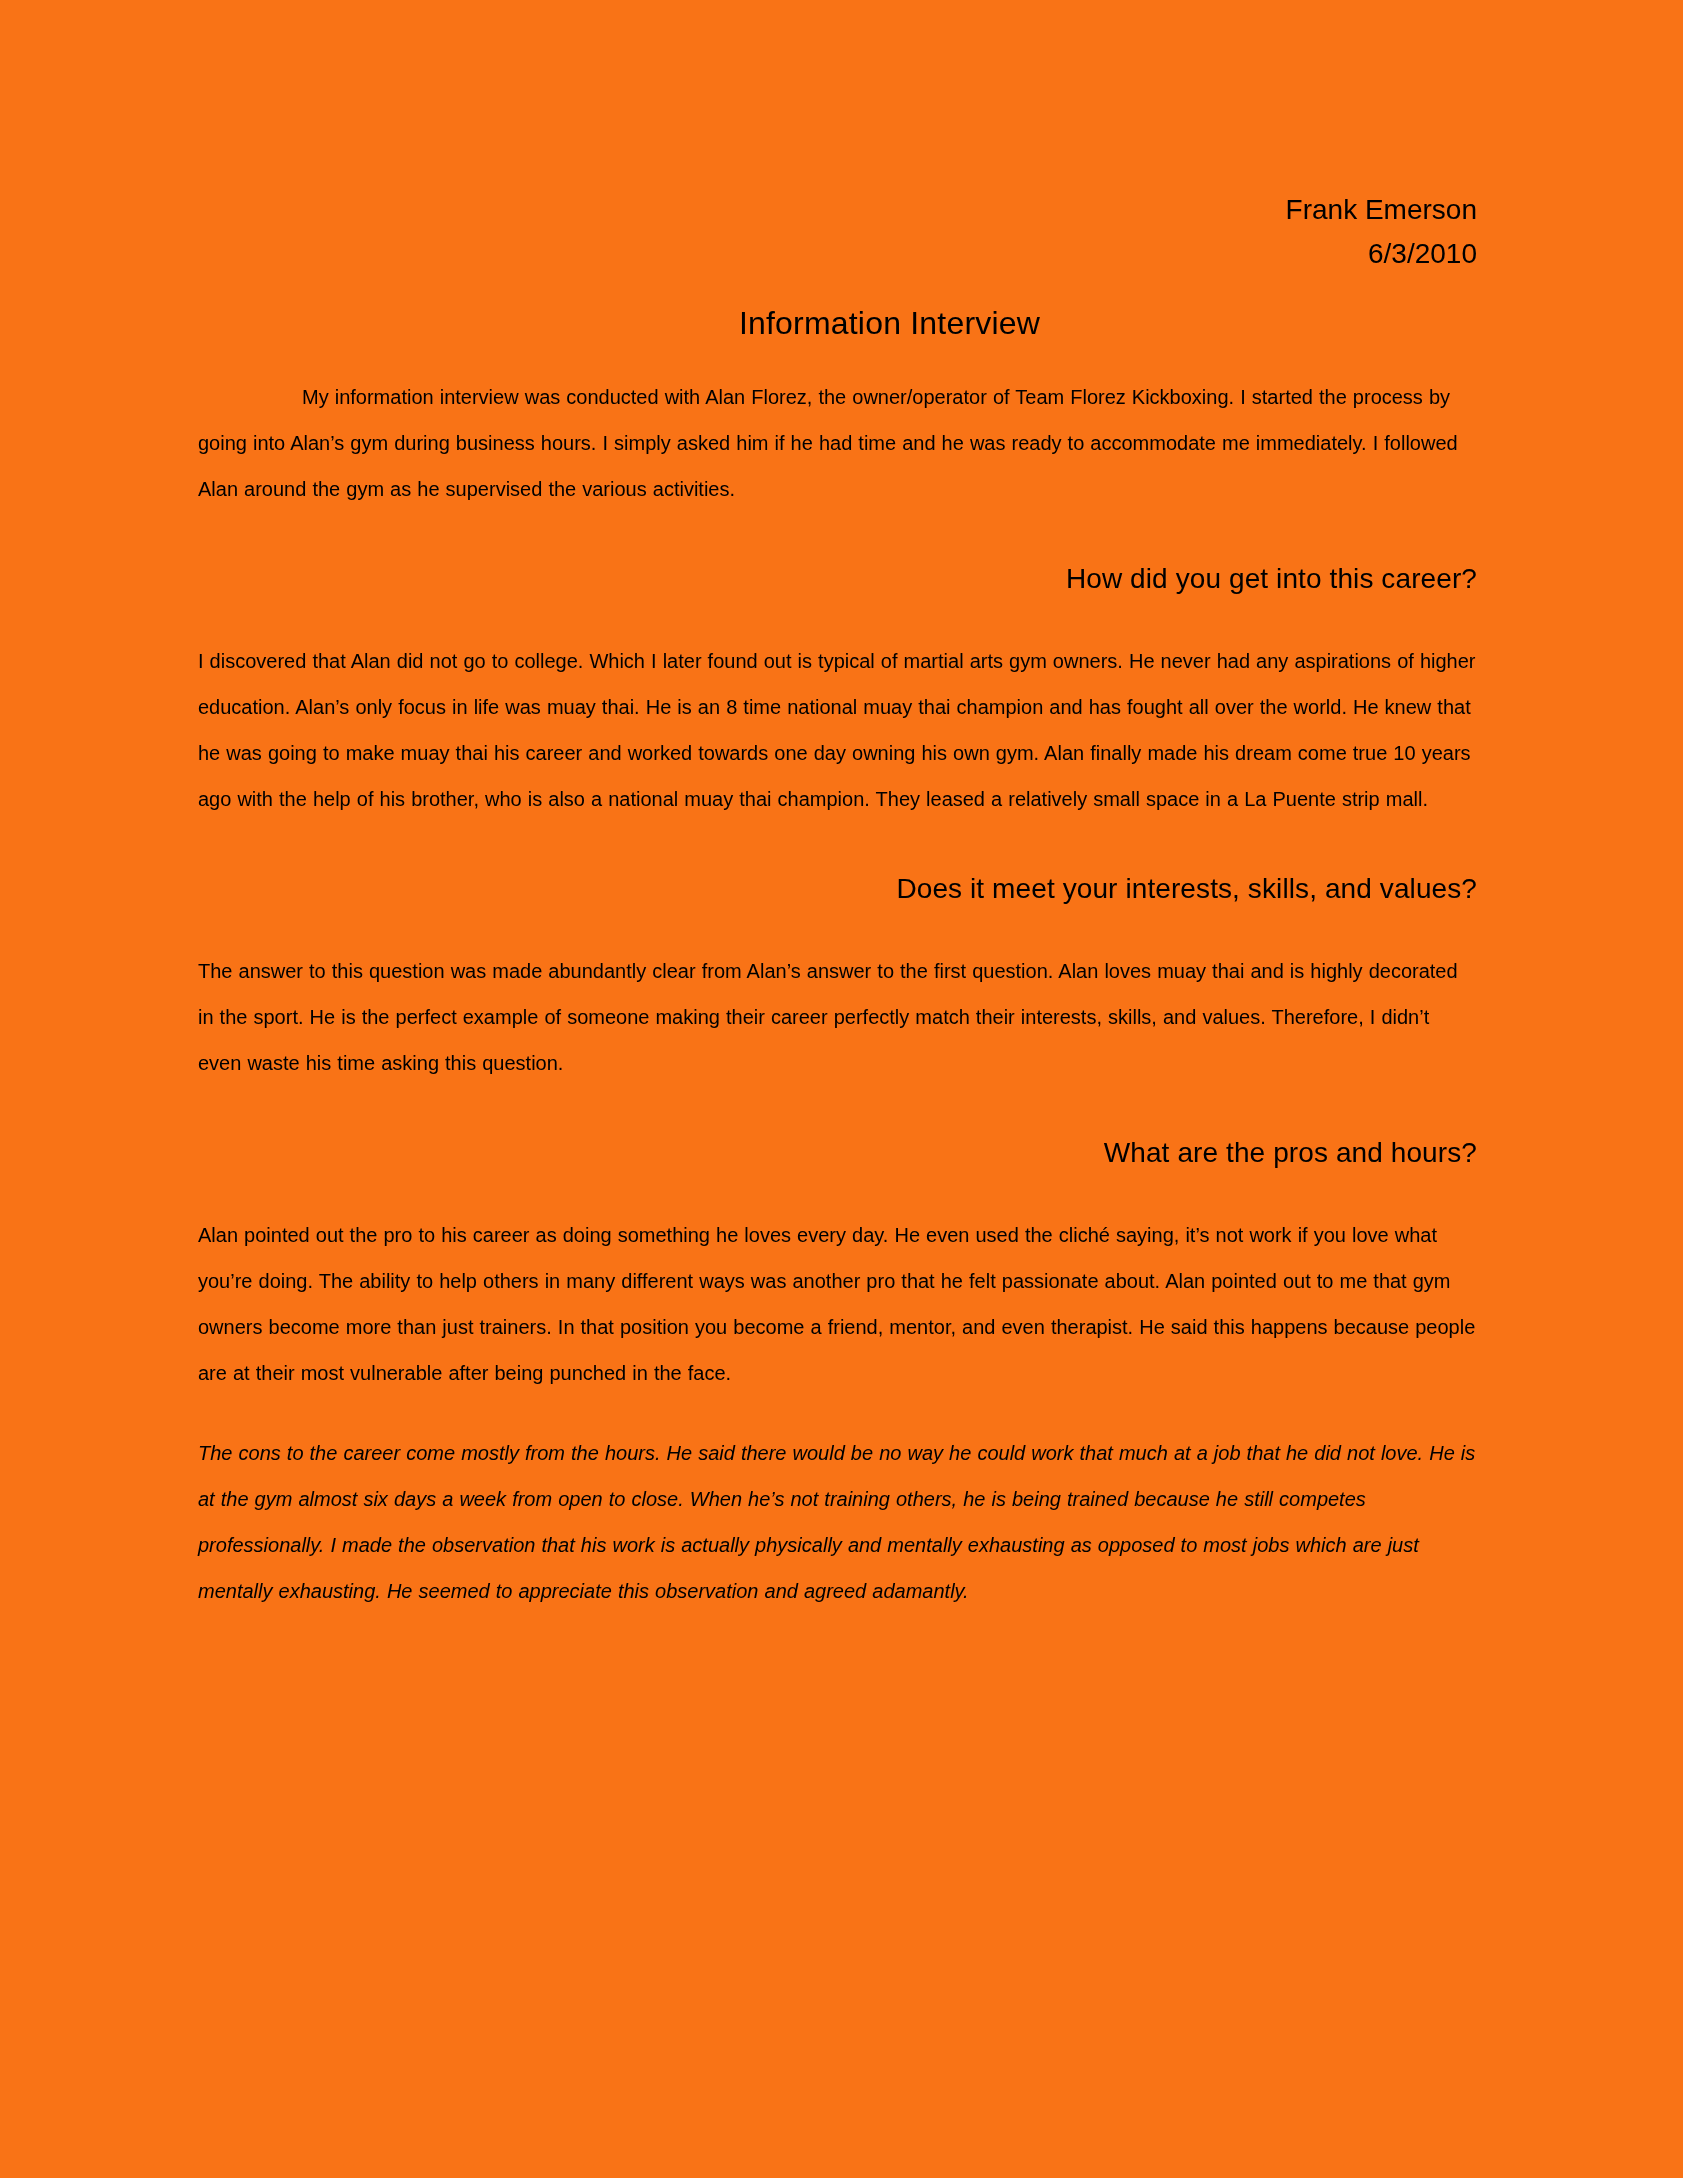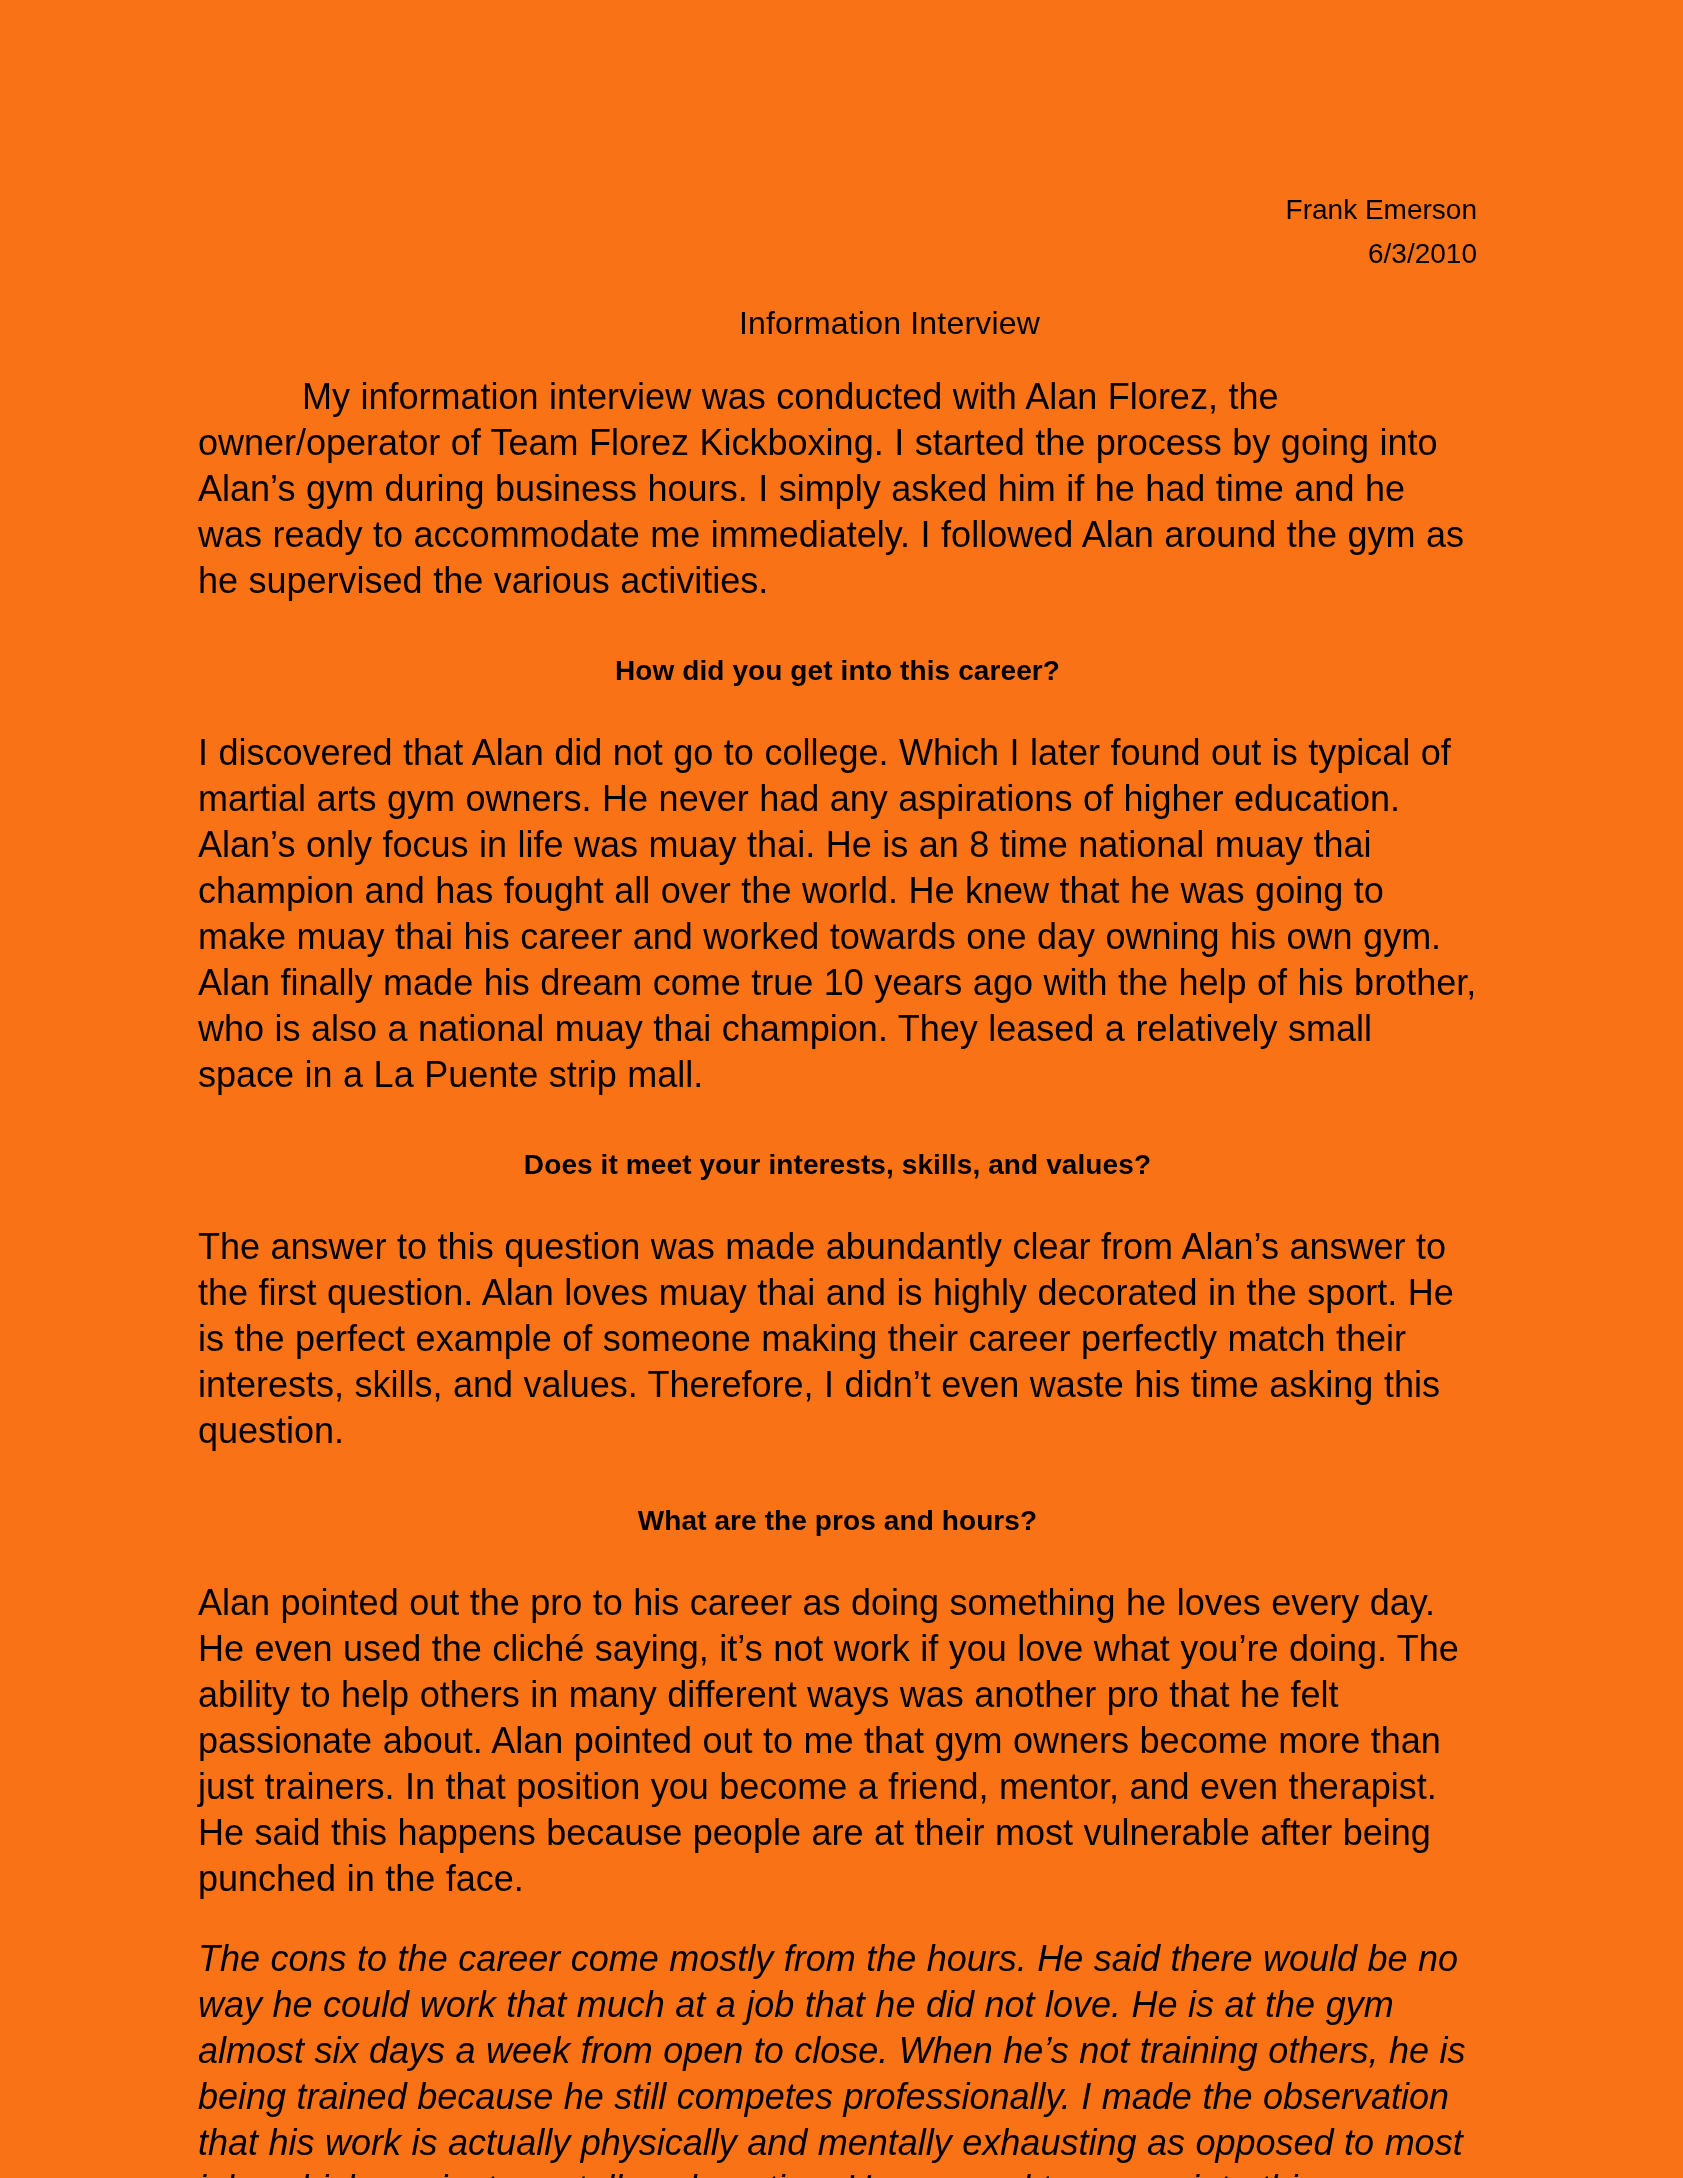--- a/index.html
+++ b/index.html
@@ -49,43 +49,43 @@
     margin-left: 104px;
     text-align: center;
     font-size: 32px;
     font-weight: normal;
     line-height: 42px;
     letter-spacing: 0.2px;
   }
 
   
   .para {
-    font-size: 36px;
+    font-size: 20px;
     line-height: 46px;
     text-align: left;
     margin: 0;
     word-spacing: 0.5px;
   }
   .para.intro {
     margin-top: 30px;
     text-indent: 104px;
   }
   .para.gap {
     margin-top: 34px;
     font-style: italic;
   }
 
   
   .heading {
     font-size: 28px;
-    font-weight: bold;
+    font-weight: normal;
     line-height: 46px;
     margin: 0;
     margin-top: 44px;
-    text-align: center;
+    text-align: right;
     letter-spacing: 0.1px;
   }
   .heading + .para {
     margin-top: 36px;
   }
 </style>
 </head>
 <body>
 
 <div class="page">

